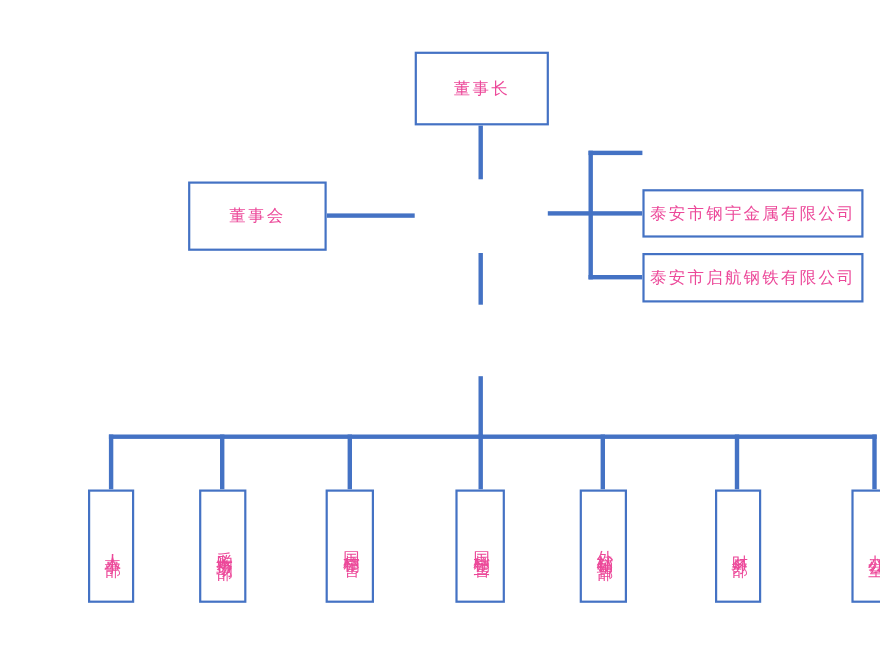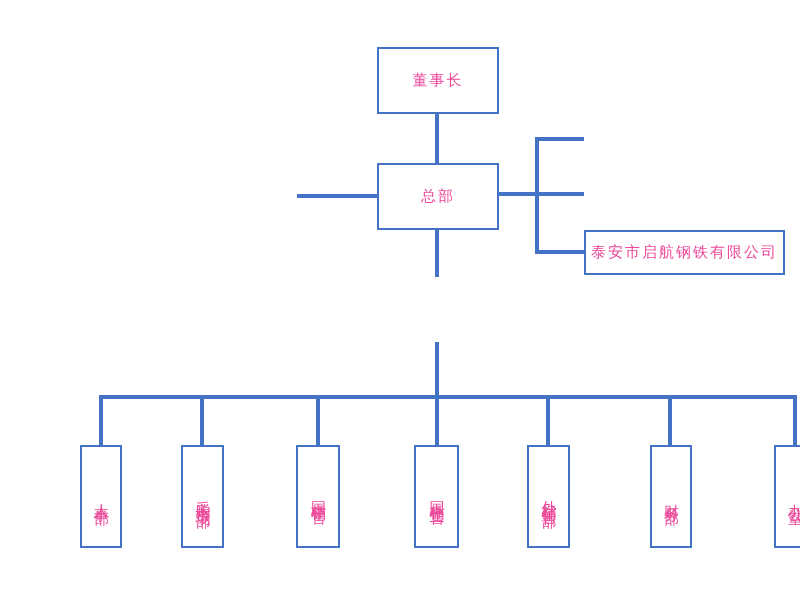--- a/index.html
+++ b/index.html
@@ -59,25 +59,26 @@
   <div class="line" style="left:52px; top:395px; width:4px; height:50px;"></div>
   <div class="line" style="left:153px; top:395px; width:4px; height:50px;"></div>
   <div class="line" style="left:269px; top:395px; width:4px; height:50px;"></div>
   <div class="line" style="left:388px; top:395px; width:4px; height:50px;"></div>
   <div class="line" style="left:499px; top:395px; width:4px; height:50px;"></div>
   <div class="line" style="left:621px; top:395px; width:4px; height:50px;"></div>
   <div class="line" style="left:746px; top:395px; width:4px; height:50px;"></div>
 
   <div class="node" style="left:330px; top:47px; width:122px; height:67px;">董事长</div>
 
-
-  <div class="node" style="left:330px; top:163px; width:122px; height:67px;">总部</div>
+  <div class="node" style="left:124px; top:165px; width:126px; height:63px;">董事会</div>
 
 
 
+
+  <div class="node" style="left:537px; top:172px; width:201px; height:44px;">泰安市钢宇金属有限公司</div>
 
   <div class="node" style="left:537px; top:230px; width:201px; height:45px;text-align:right;">泰安市启航钢铁有限公司</div>
 
   <div class="node vertical" style="left:33px; top:445px; width:42px; height:103px;">人事部</div>
 
   <div class="node vertical" style="left:134px; top:445px; width:43px; height:103px;">采购市场部</div>
 
   <div class="node vertical" style="left:249px; top:445px; width:44px; height:103px;">国标销售一</div>
 
   <div class="node vertical" style="left:367px; top:445px; width:45px; height:103px;">国标销售二</div>

